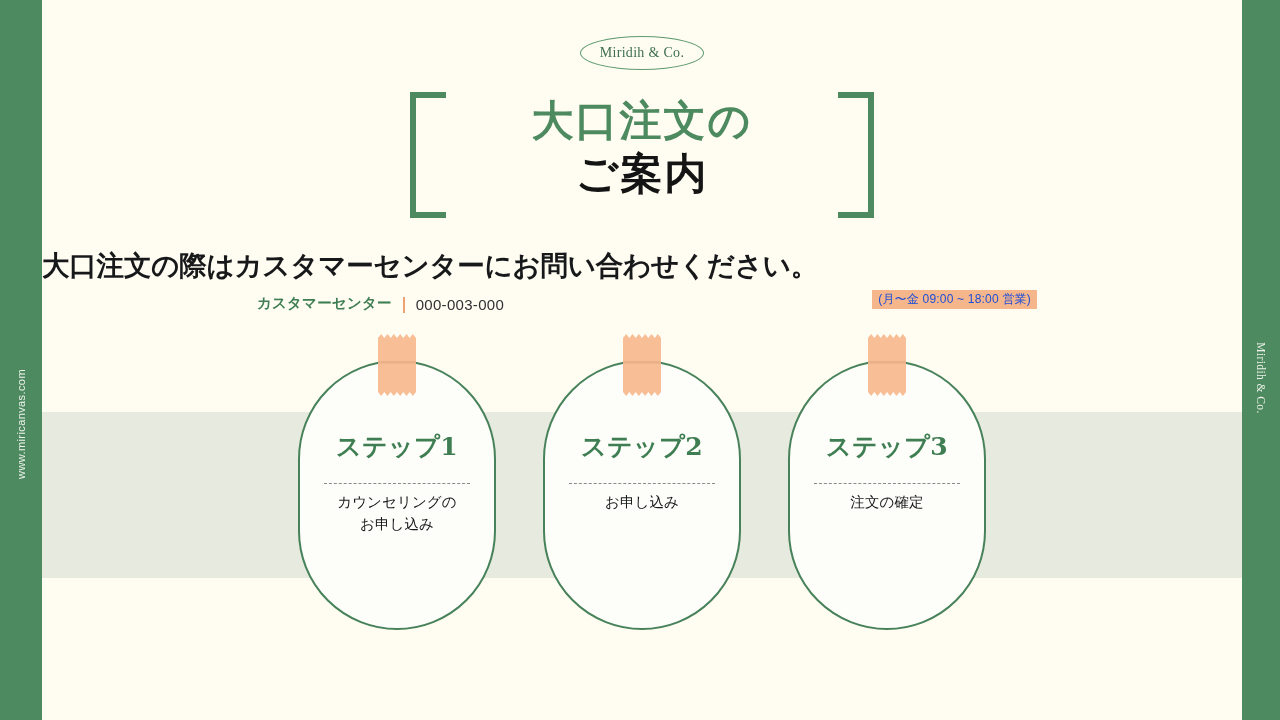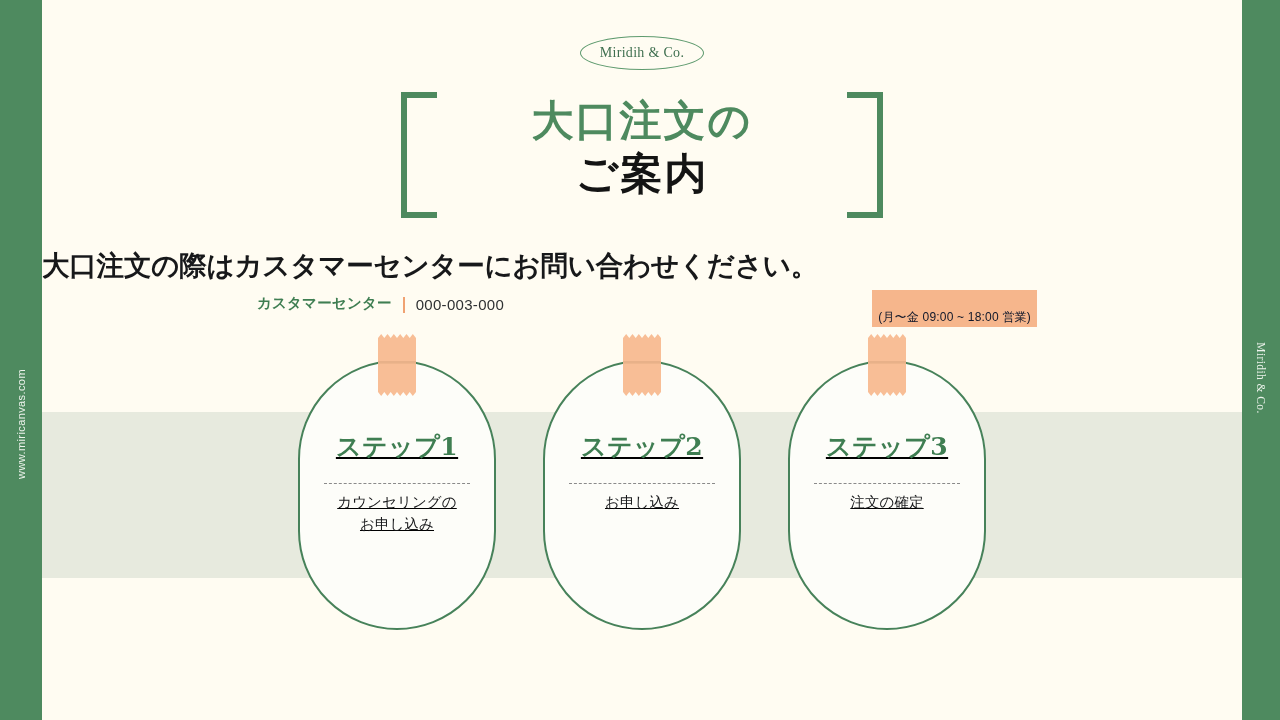--- a/index.html
+++ b/index.html
@@ -100,21 +100,20 @@
   }
 
   
   .title-block {
     position: absolute;
     left: 50%;
     top: 92px;
     transform: translateX(-50%);
     width: 464px;
     height: 118px;
-    padding-left: 18px;
   }
   .bracket {
     position: absolute;
     top: 0;
     width: 30px;
     height: 114px;
     border-top: 6px solid #4E8A5F;
     border-bottom: 6px solid #4E8A5F;
   }
   .bracket.l { left: 0;  border-left: 6px solid #4E8A5F; }
@@ -176,23 +175,23 @@
   .contact-number {
     color: #2F3133;
     font-size: 15px;
     letter-spacing: 0.3px;
   }
   .hours-badge {
     position: absolute;
     right: 0;
     top: -1px;
     background: #F6B68C;
-    color: #0f172a;
+    color: #1d4ed8;
     font-size: 12px;
-    padding: 21px 6px 4px 6px;
+    padding: 3px 6px 4px 6px;
     letter-spacing: 0.2px;
     line-height: 1;
     white-space: nowrap;
   }
 
   
   .cards {
     position: absolute;
     left: 0;
     right: 0;
@@ -215,21 +214,20 @@
     width: 198px;
     height: 270px;
     box-sizing: border-box;
     border: 2.2px solid #47825A;
     border-radius: 99px;
     background: #FDFDF9;
     display: flex;
     flex-direction: column;
     align-items: center;
     z-index: 2;
-    text-decoration: underline;
   }
   .card-step {
     margin-top: 72px;
     font-family: "DejaVu Serif", "Liberation Serif", serif;
     font-weight: bold;
     font-size: 25px;
     color: #3F7E52;
     letter-spacing: 0.5px;
     line-height: 1;
   }

